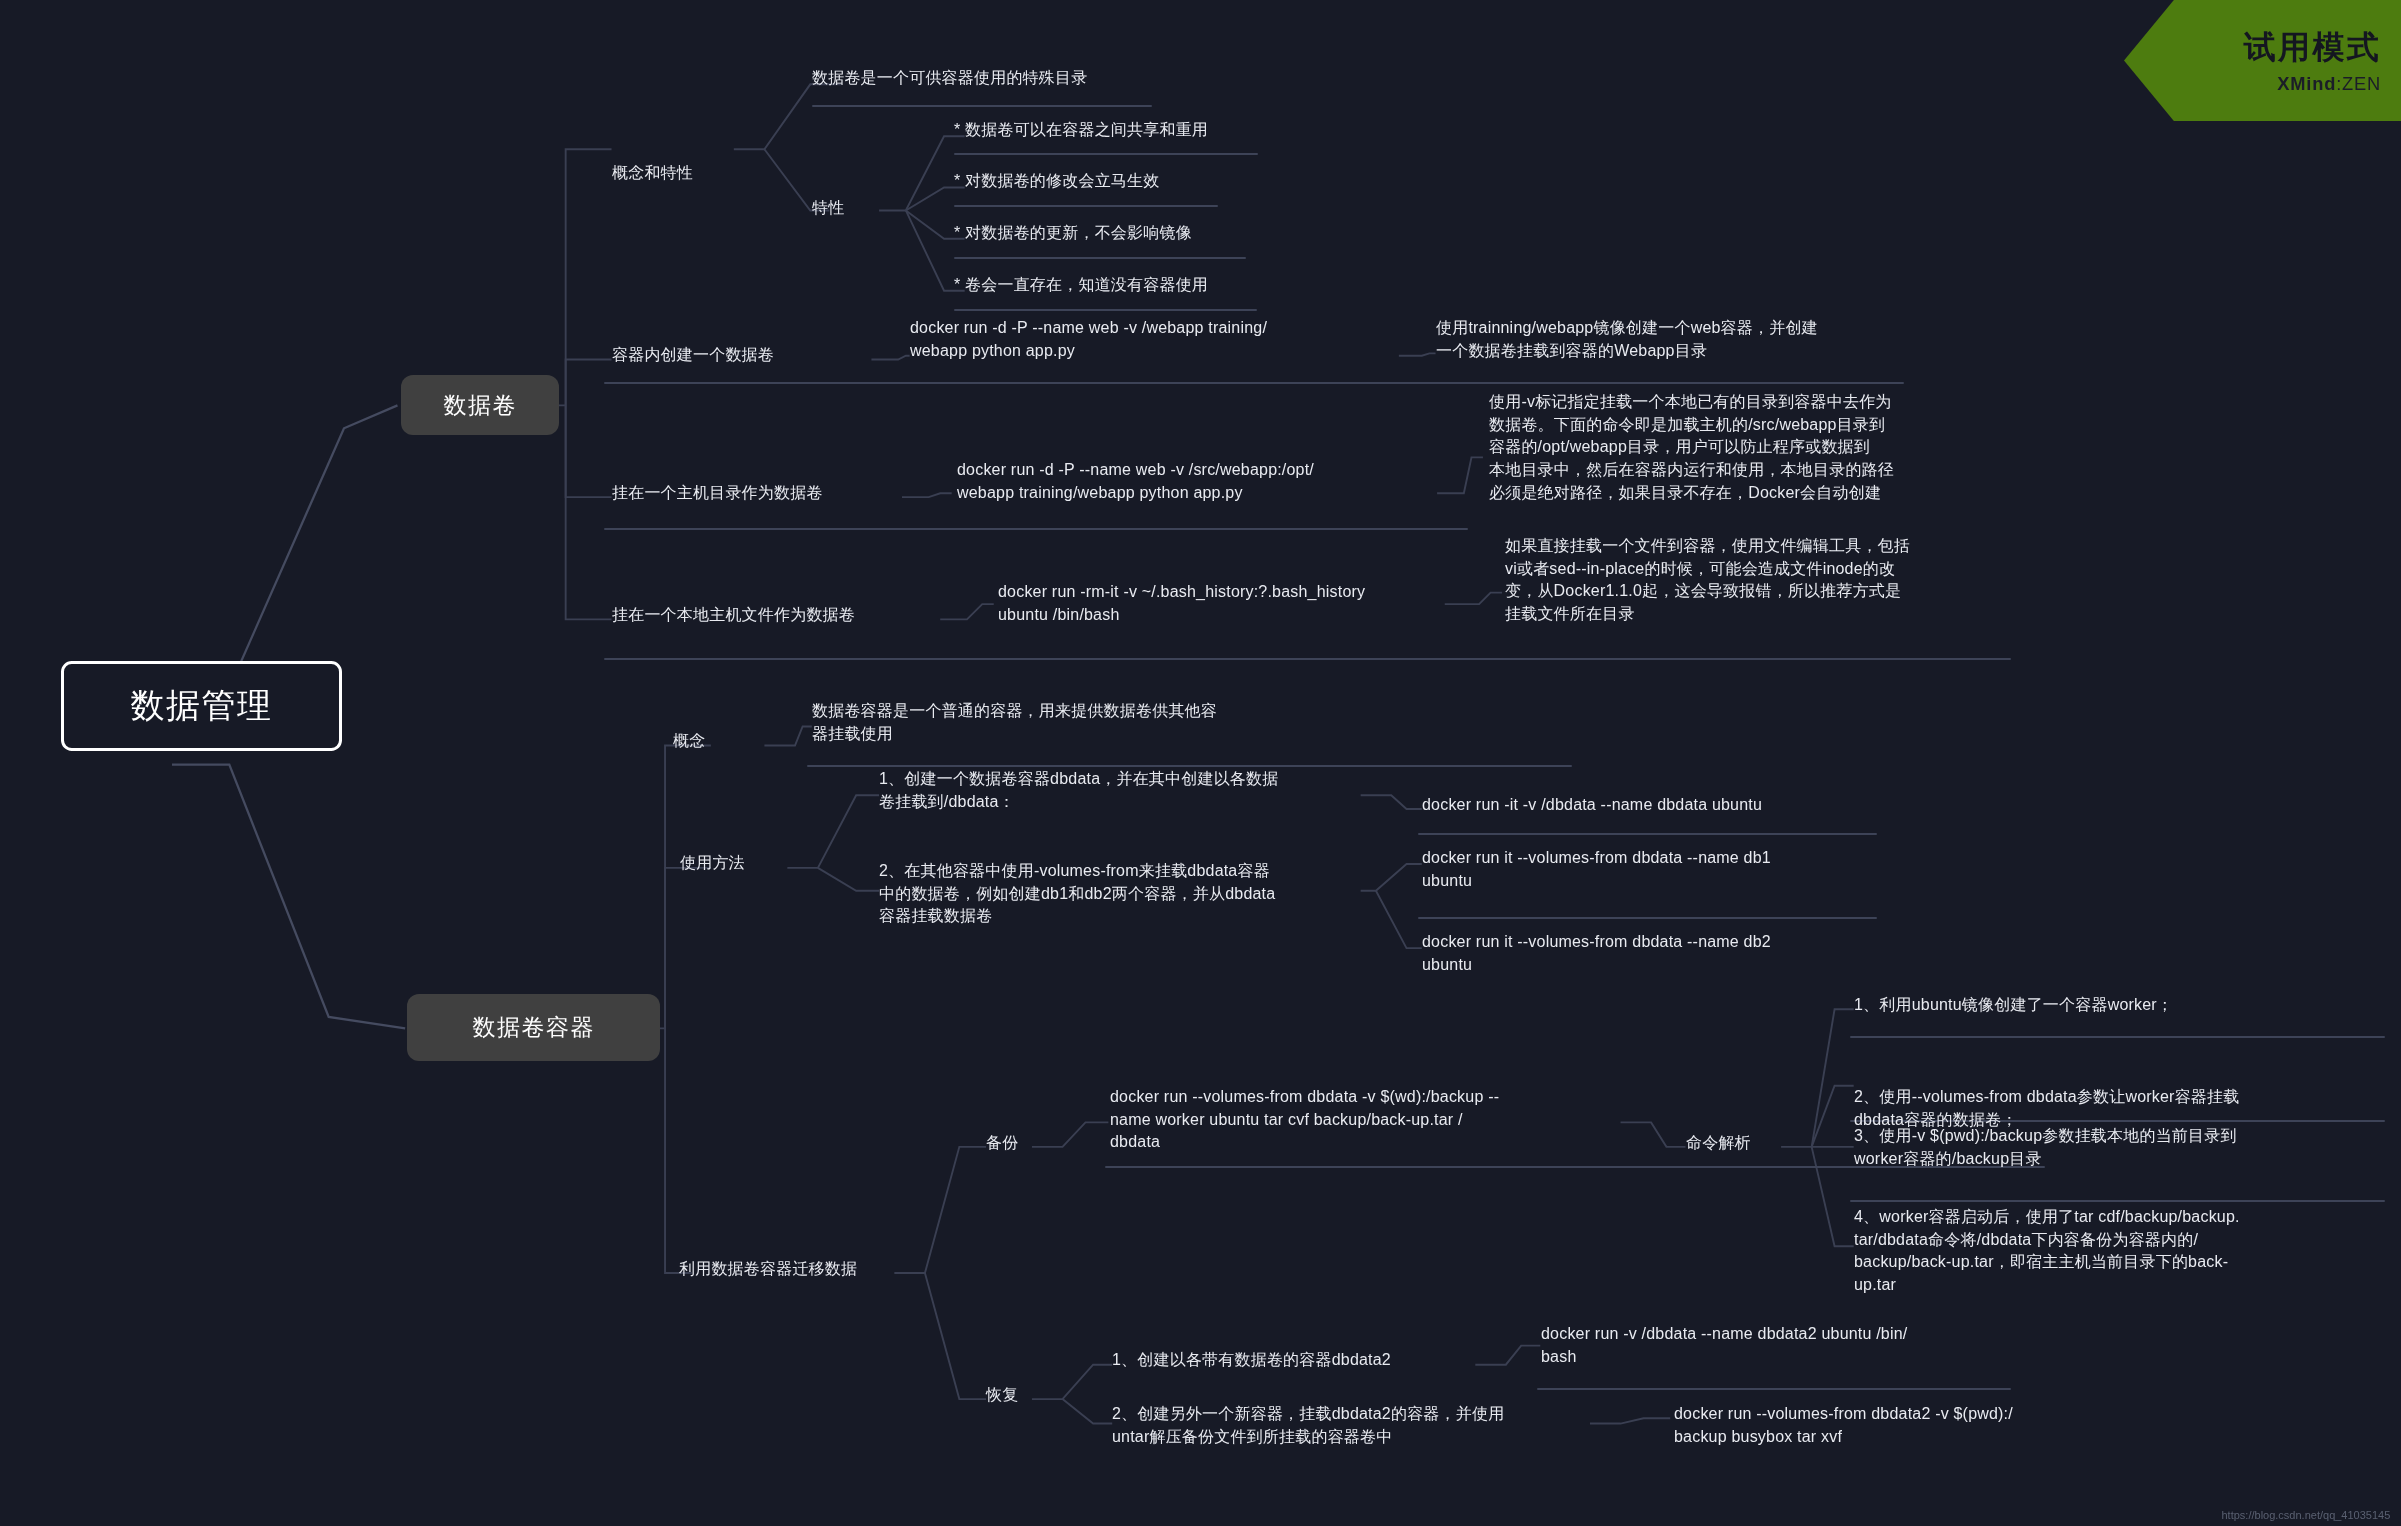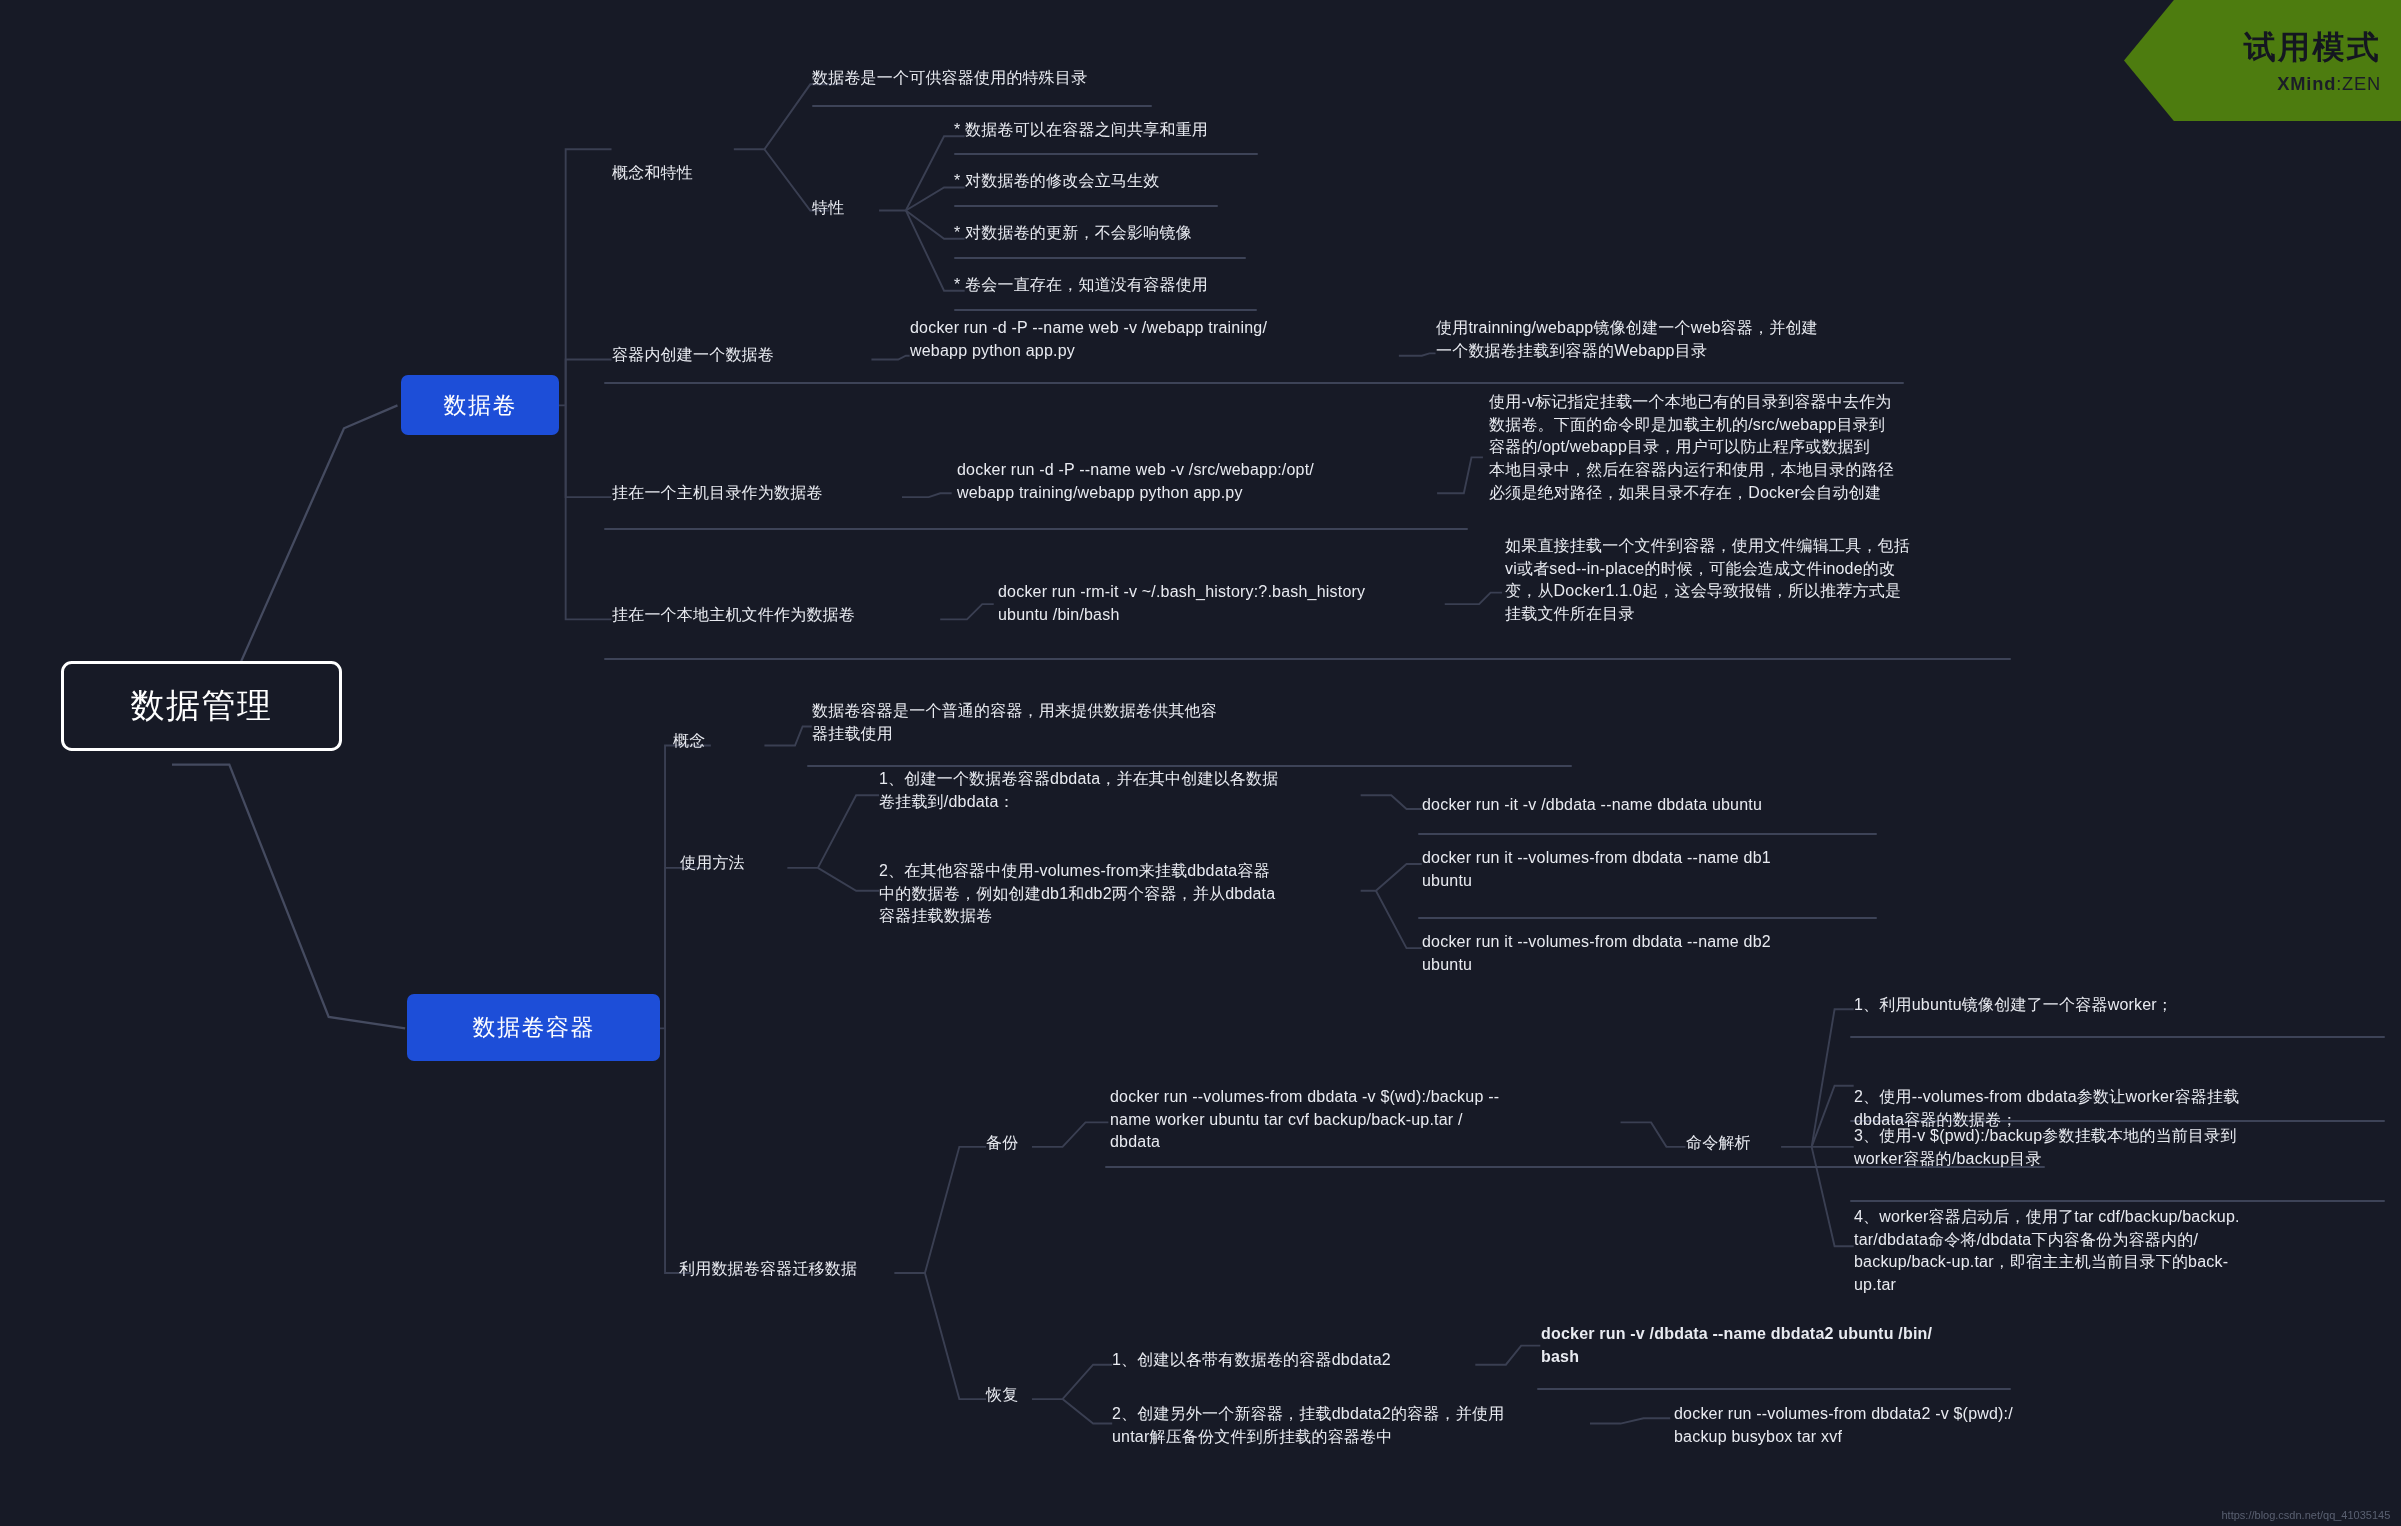--- a/index.html
+++ b/index.html
@@ -13,21 +13,21 @@
   svg.links path{fill:none;stroke:#3a3f52;stroke-width:2.5;}
   svg.links path.thick{stroke:#454b60;stroke-width:3;}
   .node{position:absolute;line-height:1.42;white-space:pre-line;}
   .txt{font-size:16px;color:#e9ebf1;letter-spacing:0.2px;}
   .topic-root{
     position:absolute;border:3.1px solid #ffffff;border-radius:10.7px;
     background:#171a26;display:flex;align-items:center;justify-content:center;
     font-size:34px;color:#ffffff;letter-spacing:1.5px;
   }
   .topic-main{
-    position:absolute;background:#1d4ed8;border-radius:7px;
+    position:absolute;background:#404040;border-radius:12px;
     display:flex;align-items:center;justify-content:center;
     font-size:23px;color:#ffffff;letter-spacing:1.5px;padding:0 12.2px;
   }
   .underline{position:absolute;height:2.3px;background:#3d4357;border-radius:1.5px;}
   .trial{
     position:absolute;right:0;top:0;width:277px;height:121px;
     background:#4d7c0f;
     clip-path:polygon(18% 0,100% 0,100% 100%,18% 100%,0 50%);
     display:flex;flex-direction:column;align-items:flex-end;
     justify-content:center;padding-right:20px;box-sizing:border-box;
@@ -190,21 +190,21 @@
 dbdata容器的数据卷；</div>
   <div class="node txt" style="left:1854px;top:1125px;width:520px;">3、使用-v $(pwd):/backup参数挂载本地的当前目录到
 worker容器的/backup目录</div>
   <div class="node txt" style="left:1854px;top:1206px;width:520px;">4、worker容器启动后，使用了tar cdf/backup/backup.
 tar/dbdata命令将/dbdata下内容备份为容器内的/
 backup/back-up.tar，即宿主主机当前目录下的back-
 up.tar</div>
 
   <div class="node txt" style="left:986px;top:1384px;width:61px;">恢复</div>
   <div class="node txt" style="left:1112px;top:1349px;width:382px;">1、创建以各带有数据卷的容器dbdata2</div>
-  <div class="node txt" style="left:1541px;top:1323px;width:474px;font-weight:bold;">docker run -v /dbdata --name dbdata2 ubuntu /bin/
+  <div class="node txt" style="left:1541px;top:1323px;width:474px;">docker run -v /dbdata --name dbdata2 ubuntu /bin/
 bash</div>
   <div class="node txt" style="left:1112px;top:1403px;width:482px;">2、创建另外一个新容器，挂载dbdata2的容器，并使用
 untar解压备份文件到所挂载的容器卷中</div>
   <div class="node txt" style="left:1674px;top:1403px;width:474px;">docker run --volumes-from dbdata2 -v $(pwd):/
 backup busybox tar xvf</div>
 
   <div class="trial">
     <div class="trial-title">试用模式</div>
     <div class="trial-sub"><b>XMind</b><span>:ZEN</span></div>
   </div>

